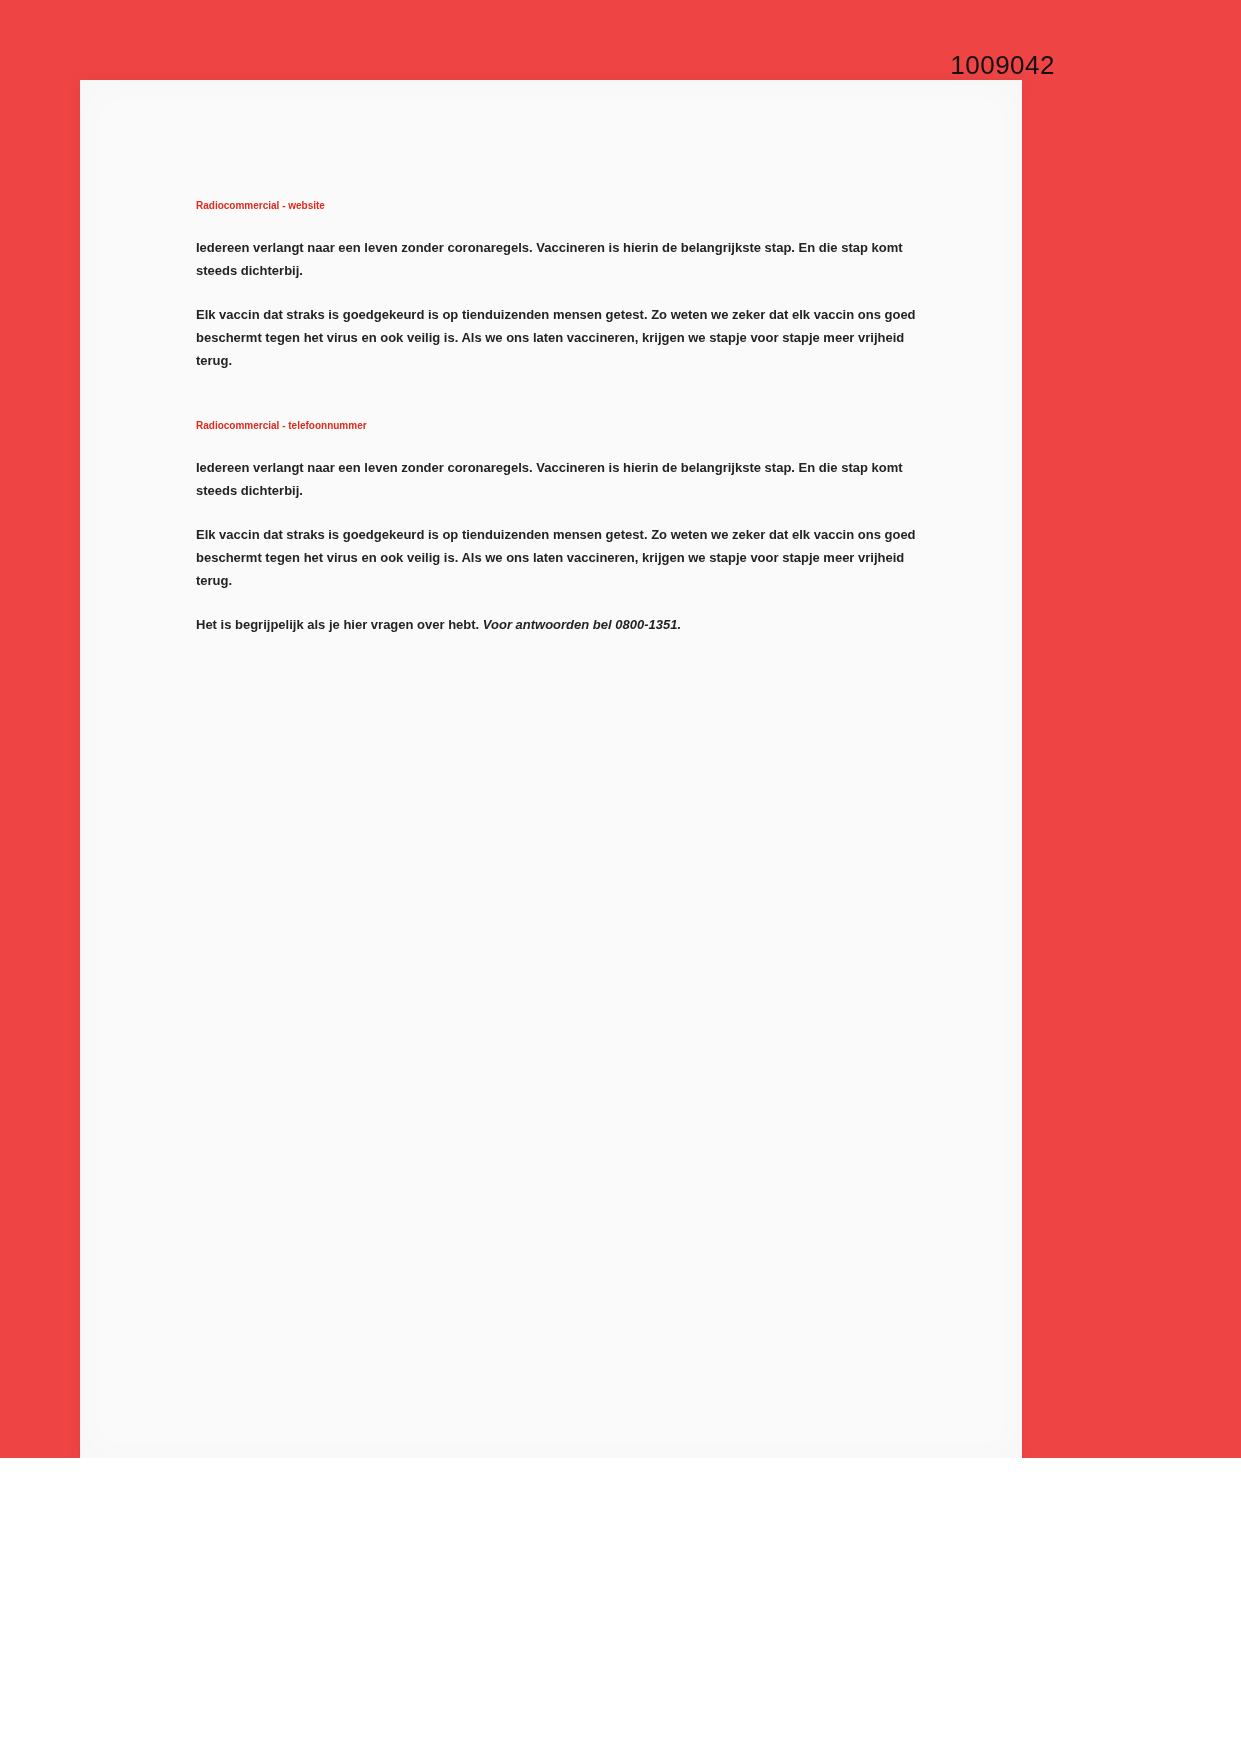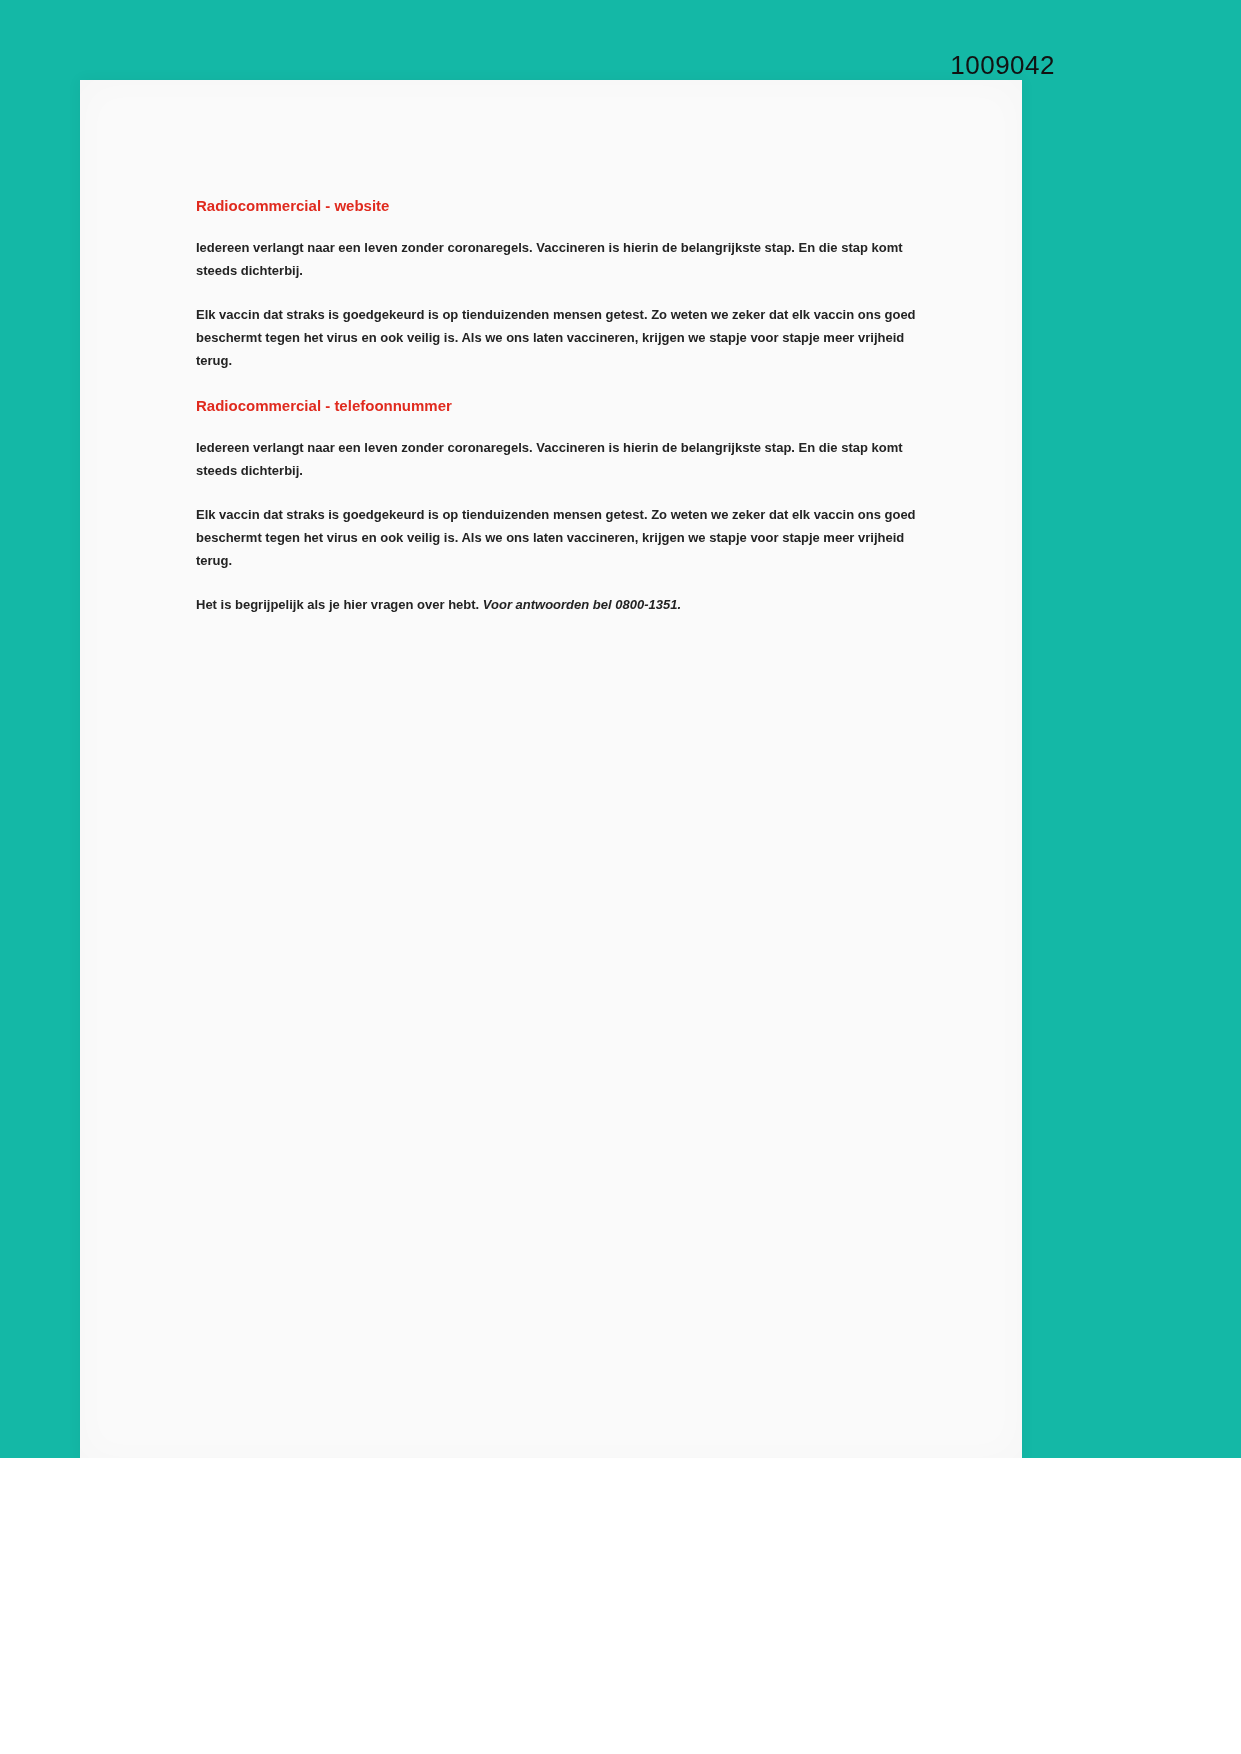--- a/index.html
+++ b/index.html
@@ -5,21 +5,21 @@
   html, body {
     margin: 0;
     padding: 0;
     background: #ffffff;
     font-family: "Liberation Sans", sans-serif;
   }
   .canvas {
     position: relative;
     width: 1241px;
     height: 1458px;
-    background: #14b8a6;
+    background: #ef4444;
     overflow: hidden;
   }
   .doc-number {
     position: absolute;
     top: 50px;
     right: 186px;
     font-size: 26px;
     font-weight: 400;
     color: #121212;
     letter-spacing: 0.5px;
@@ -35,34 +35,34 @@
     box-shadow: 0 0 14px rgba(0,0,0,0.05), inset 0 0 40px rgba(0,0,0,0.02);
   }
   .content {
     position: absolute;
     left: 116px;  
     top: 116px;   
     width: 722px;
   }
   .heading {
     margin: 0 0 20px 0;
-    font-size: 15px;
+    font-size: 10px;
     line-height: 20px;
     font-weight: 700;
     color: var(--heading-color, #e02a1e);
   }
   .para {
     margin: 0 0 21px 0;
     font-size: 13px;
     line-height: 23px;
     font-weight: 700;
     color: #232323;
   }
   .section-2 {
-    margin-top: 24px;
+    margin-top: 44px;
   }
   .italic {
     font-style: italic;
   }
 </style>
 </head>
 <body>
 
 <div class="canvas">
 

